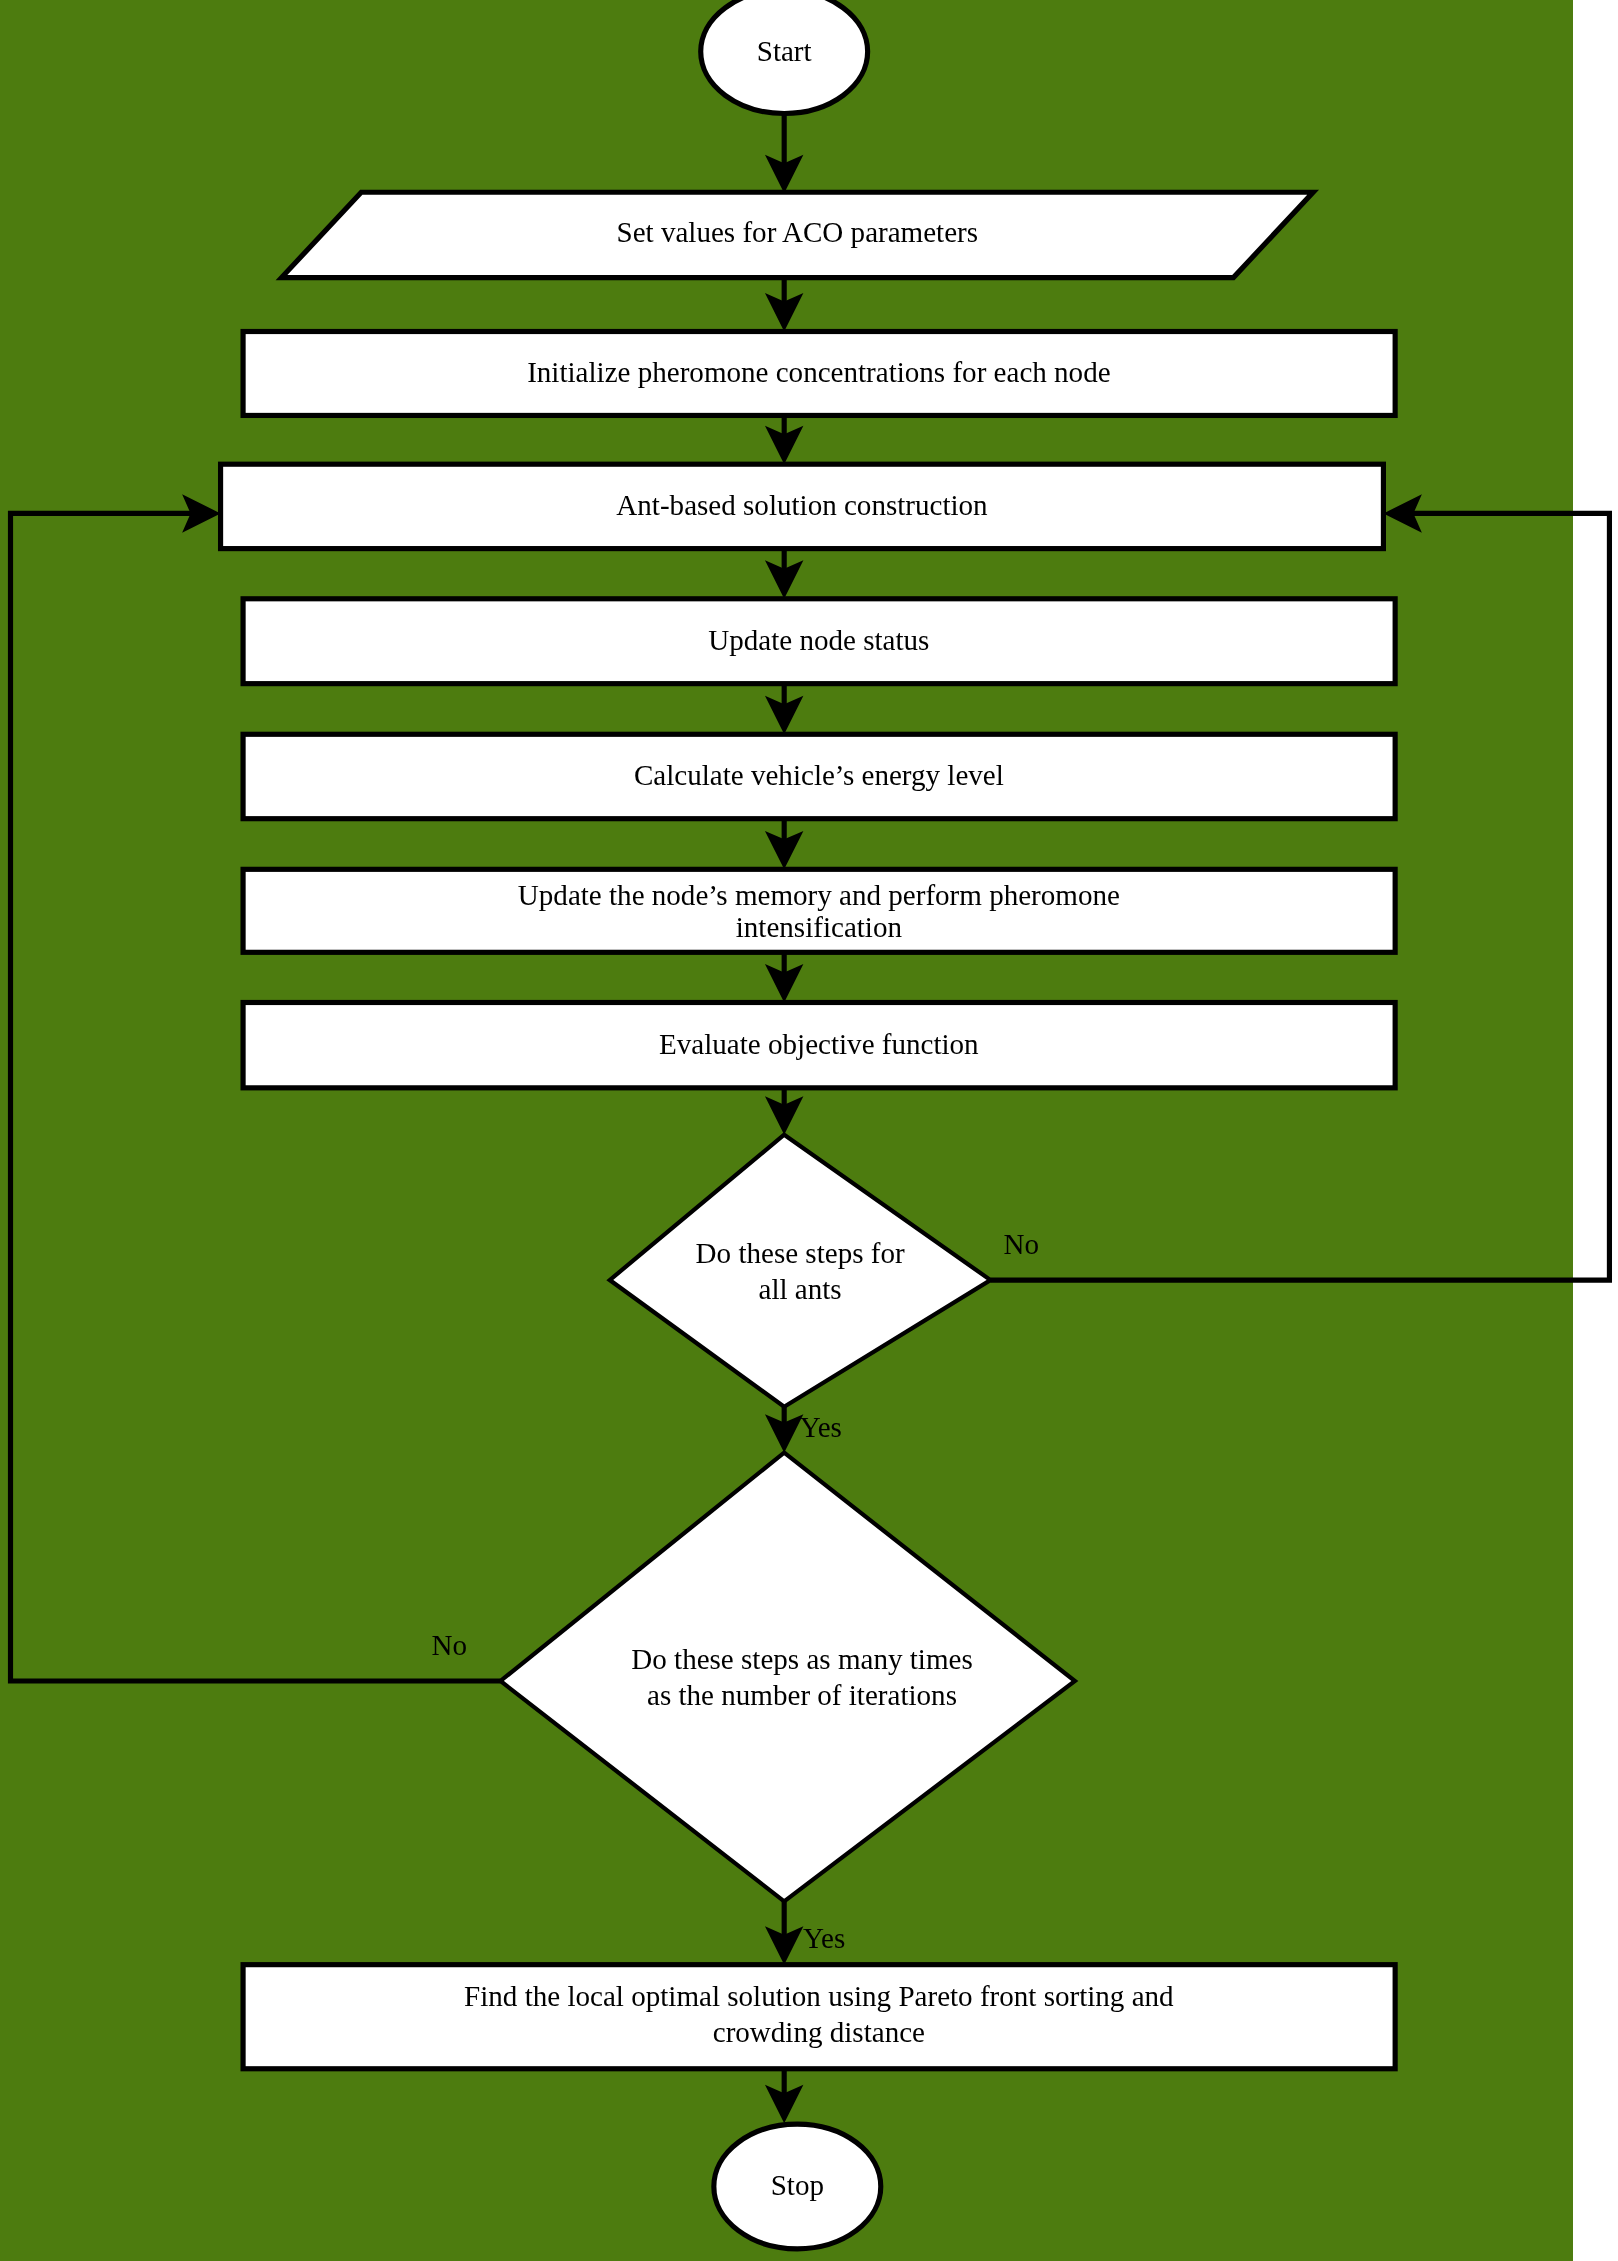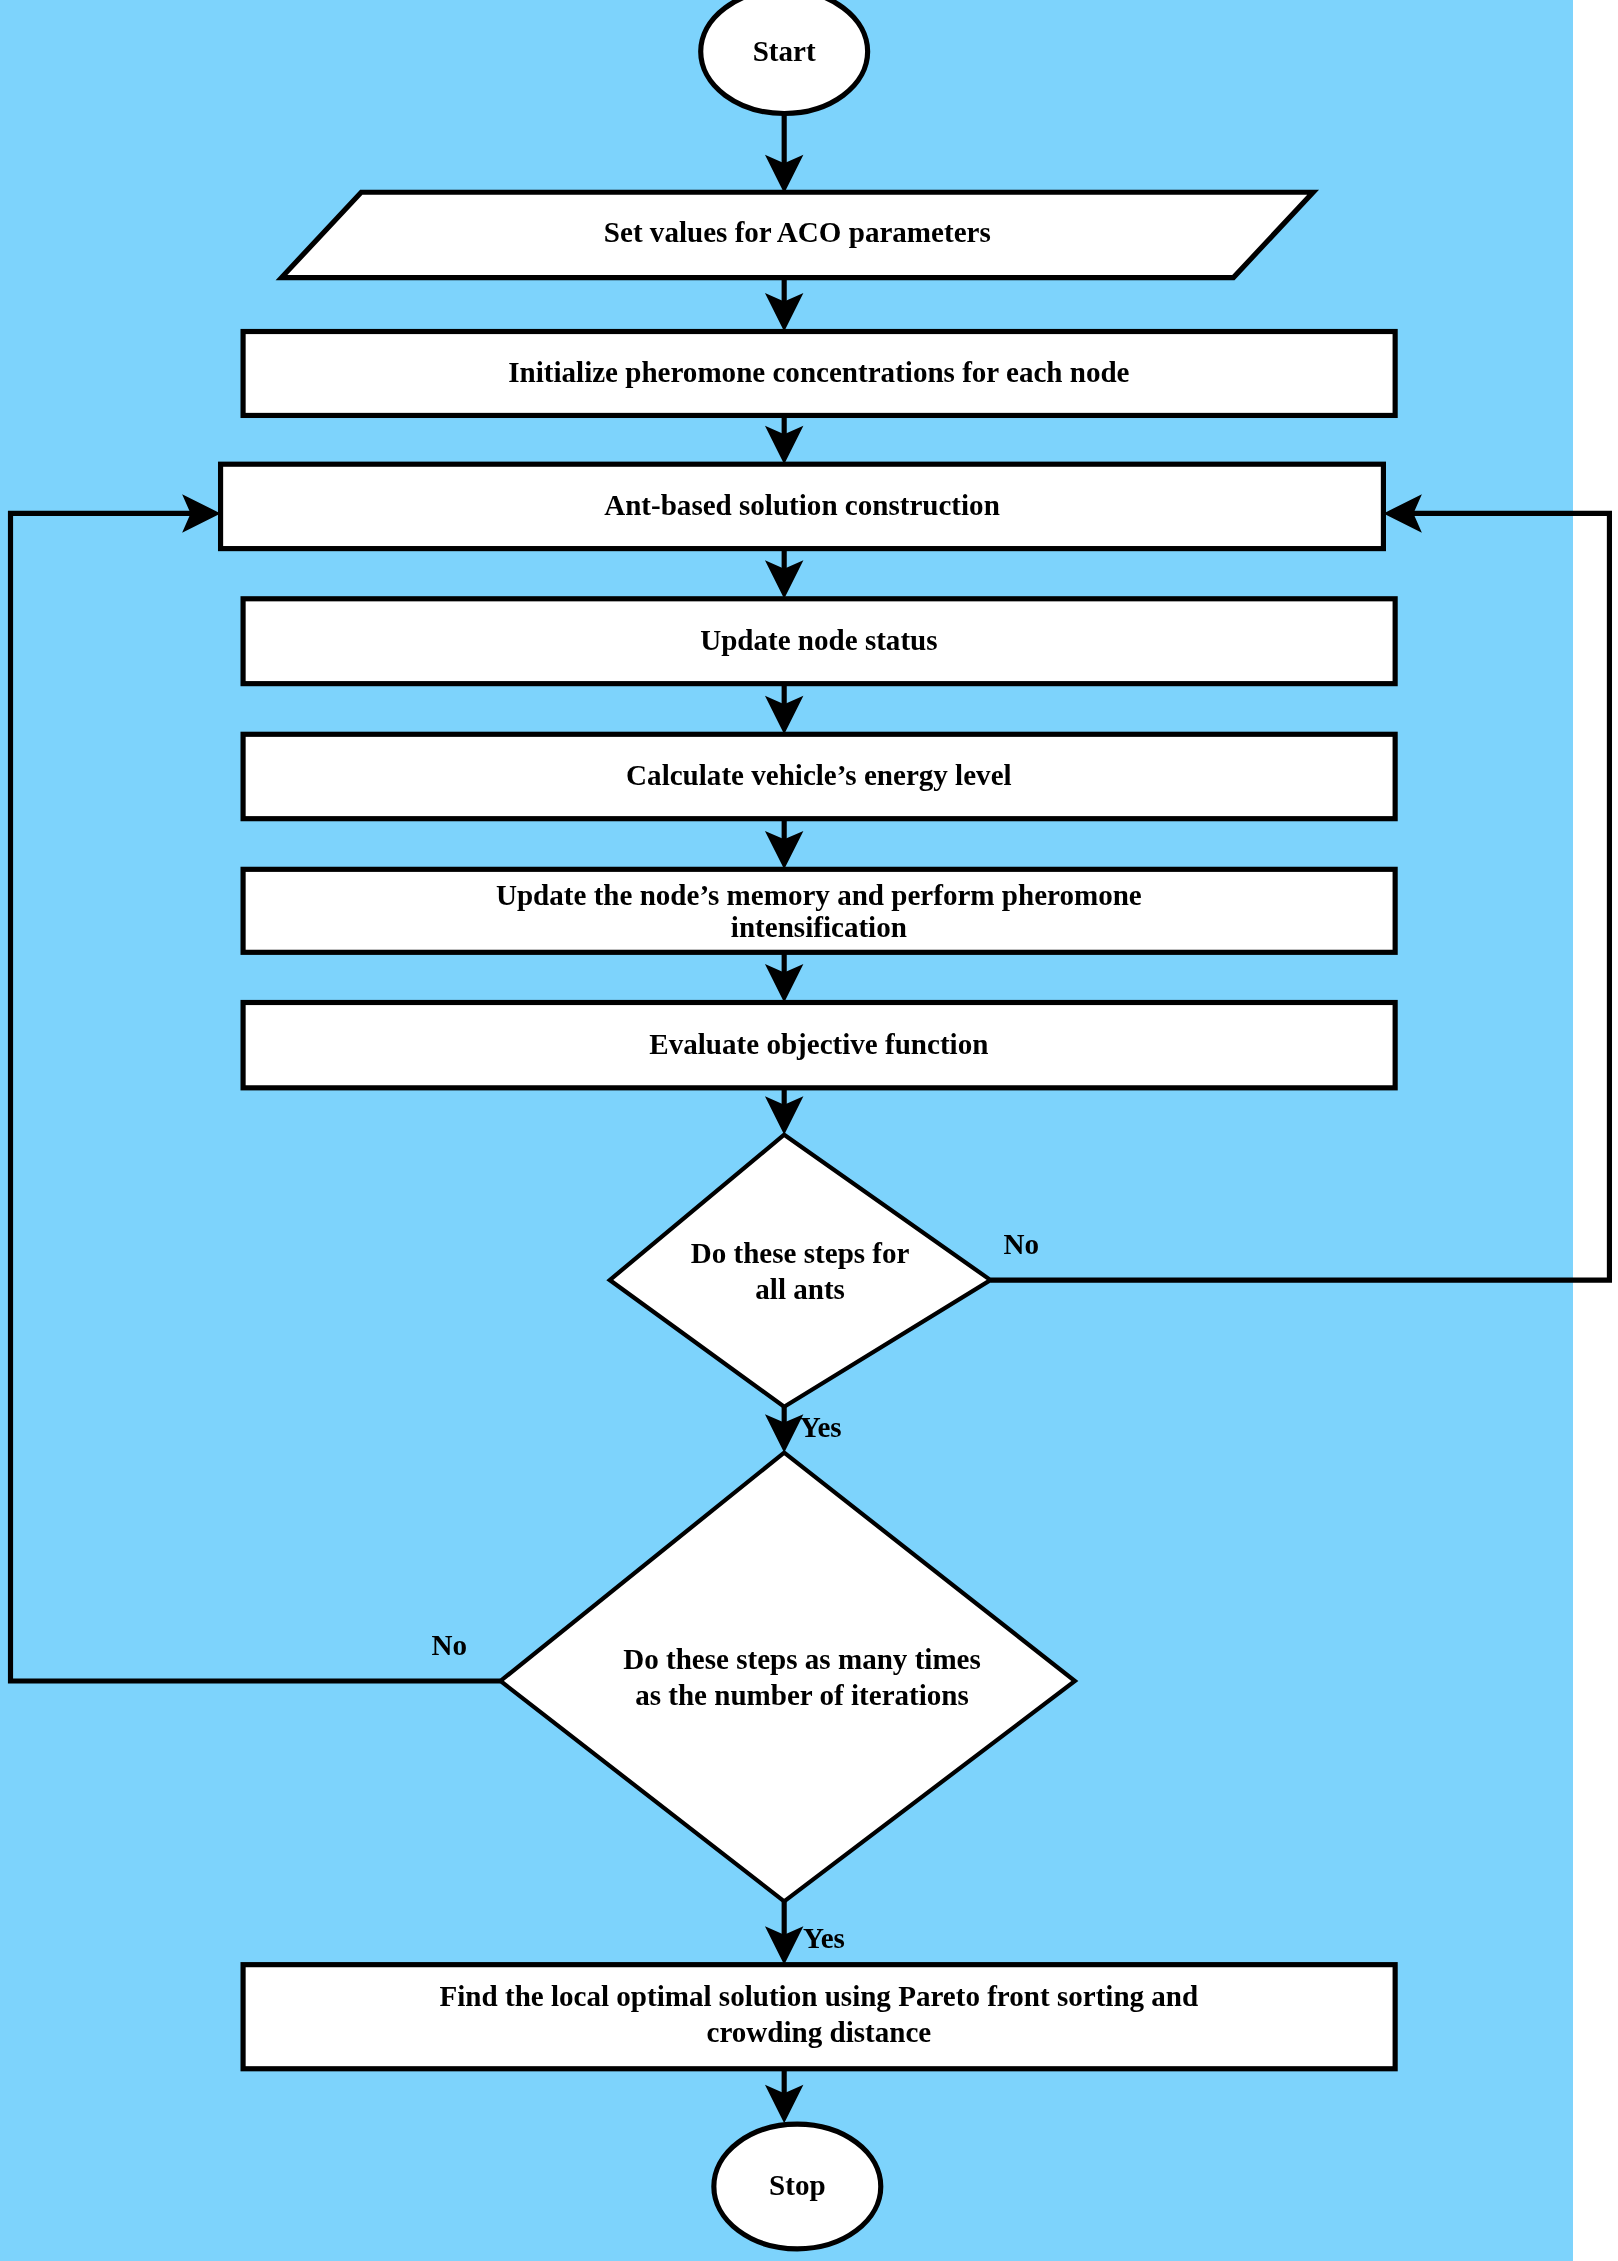--- a/index.html
+++ b/index.html
@@ -10,22 +10,21 @@
   body {
     width: 1619px;
     height: 2261px;
     font-family: "Liberation Serif", "DejaVu Serif", serif;
     overflow: hidden;
   }
   #flowchart-root {
     position: relative;
     width: 1573px;
     height: 2261px;
-    background: #7dd3fc;
-    font-weight: bold;
+    background: #4d7c0f;
   }
   svg#flow-svg {
     display: block;
     width: 1619px;
     height: 2261px;
   }
   .node-shape {
     fill: #ffffff;
     stroke: #000000;
     stroke-width: 11;

